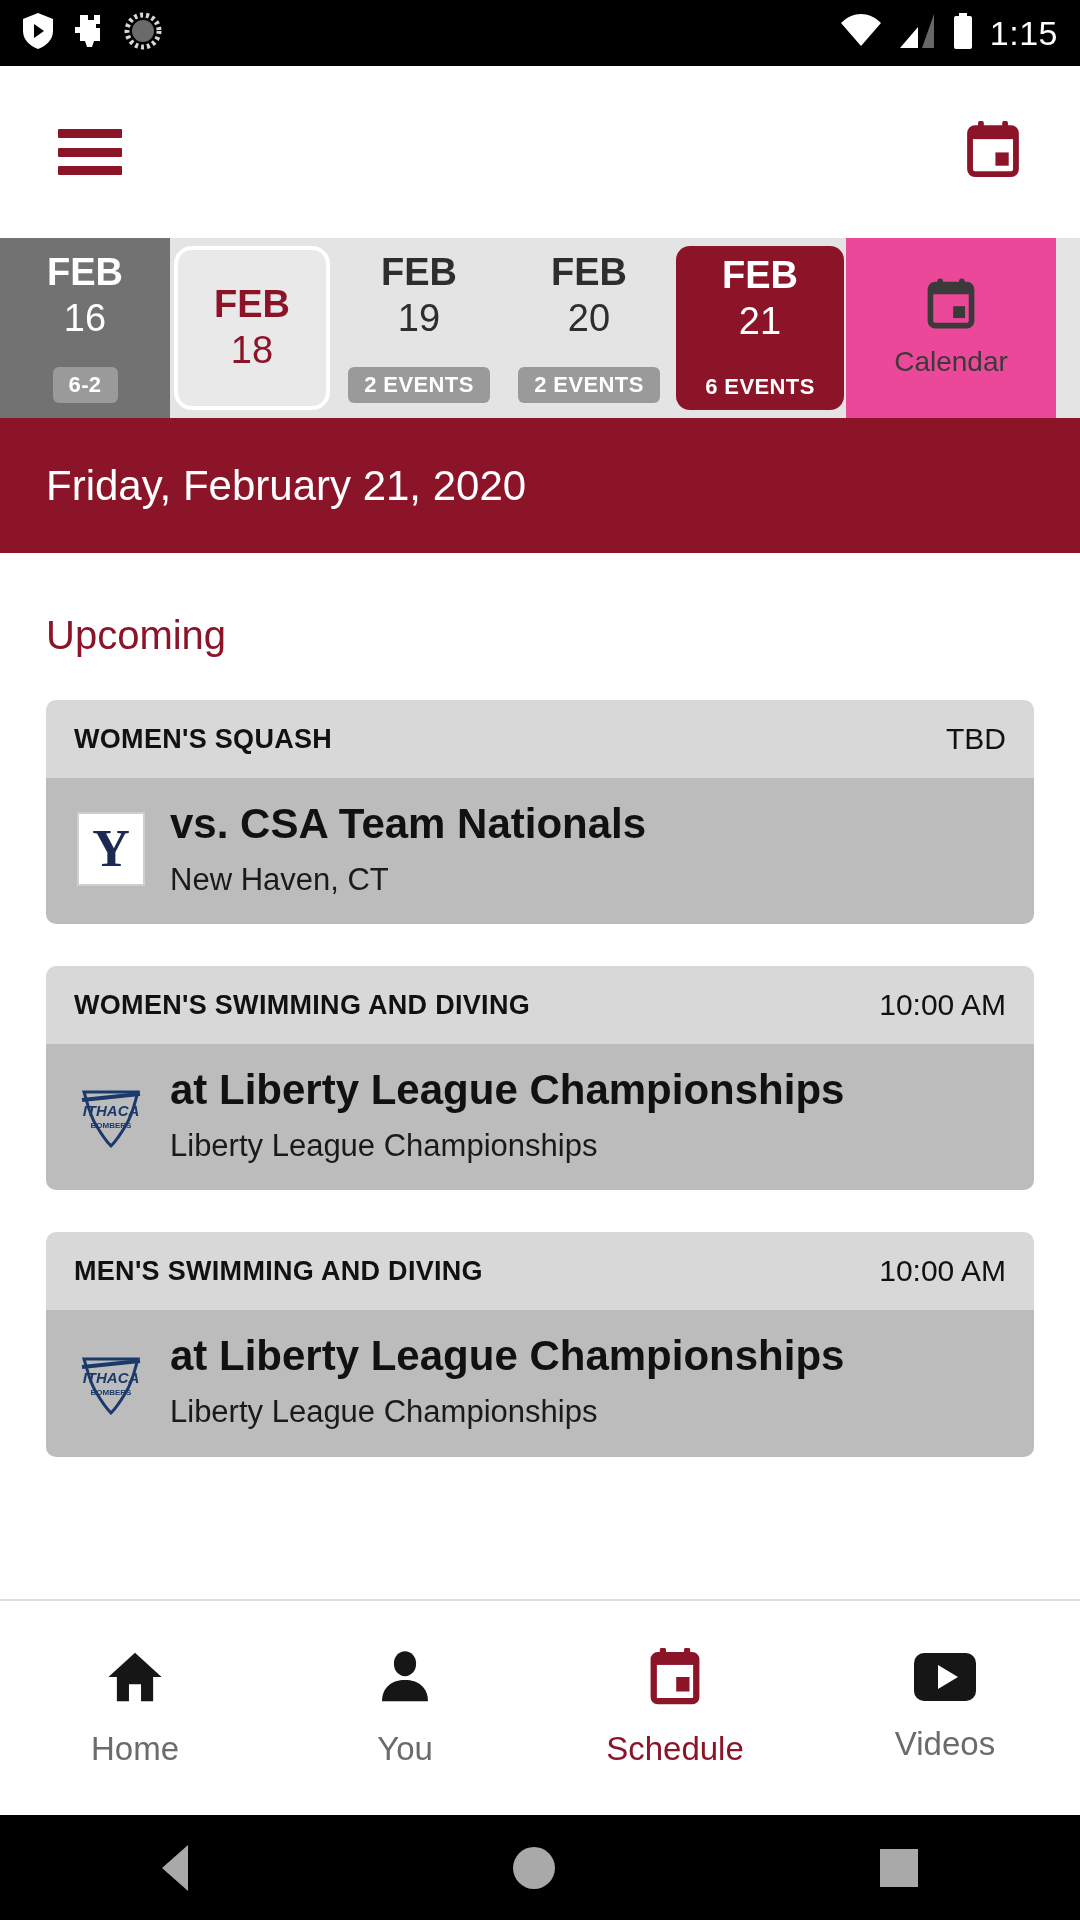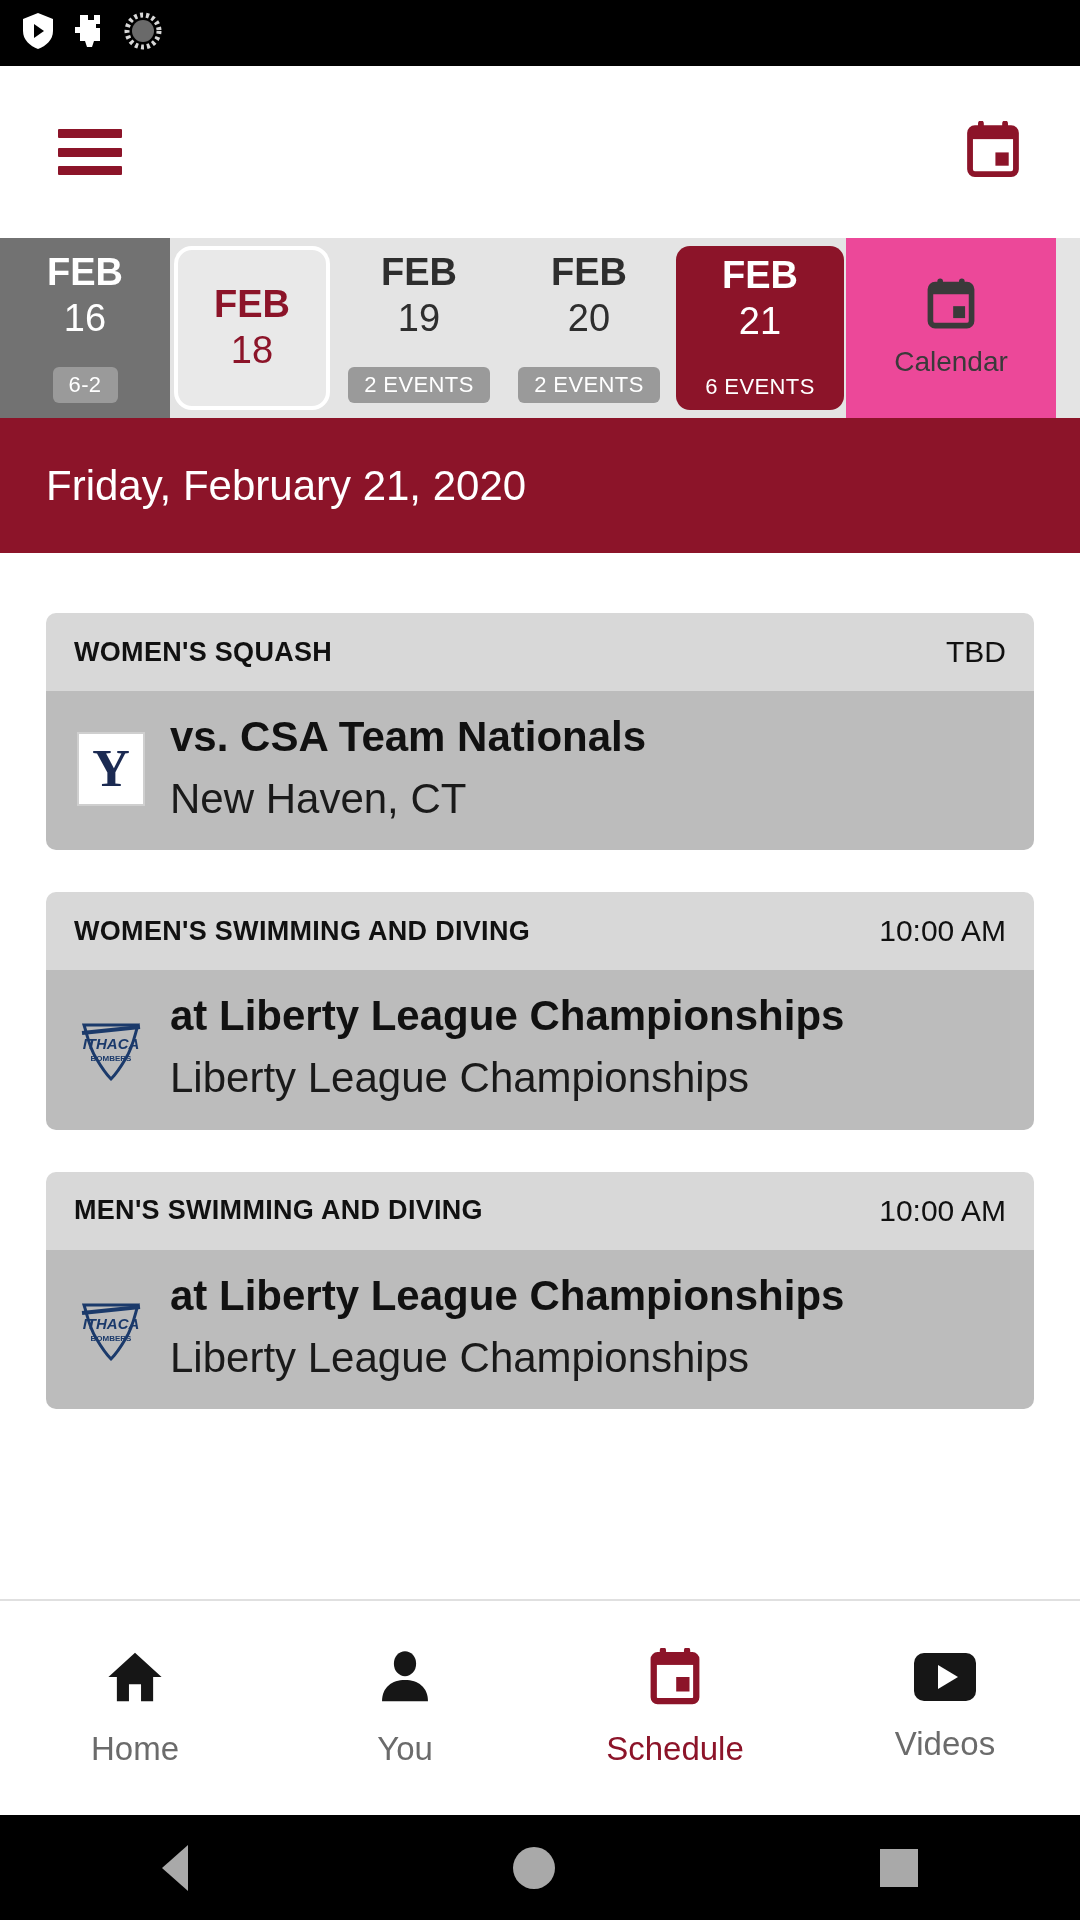--- a/index.html
+++ b/index.html
@@ -37,21 +37,21 @@
   }
   .dtab {
     flex:0 0 auto; width:170px;
     display:flex; flex-direction:column; align-items:center; justify-content:center;
     gap:6px; position:relative;
   }
   .dtab .m { font-size:38px; font-weight:bold; line-height:1.05; color:#2e2e2e; }
   .dtab .d { font-size:38px; font-weight:400; line-height:1.05; color:#2e2e2e; }
   .dtab .badge {
     margin-top:23px; font-size:22px; color:#fff; background:#9a9a9a;
-    padding:5px 16px; border-radius:6px; font-weight:400; letter-spacing:.4px;
+    padding:5px 16px; border-radius:6px; font-weight:700; letter-spacing:.4px;
     white-space:nowrap;
     text-align:right;
   }
   .dtab.past { background:#727272; width:170px; }
   .dtab.past .m, .dtab.past .d { color:#fff; }
   .dtab.past .badge { background:#9a9a9a; }
   .dtab.today {
     background:#e9e9e9; border:4px solid #fff; border-radius:18px;
     width:156px; margin:8px 4px; height:auto;
   }
@@ -83,21 +83,21 @@
   }
   .card-sport { font-size:27px; font-weight:bold; color:#111; letter-spacing:.3px; }
   .card-time  { font-size:30px; color:#111; }
   .card-body {
     background:#bcbcbc; display:flex; align-items:center; gap:22px;
     padding:22px 28px 26px 28px; min-height:124px;
   }
   .logo { width:74px; height:74px; flex:0 0 auto; display:flex; align-items:center; justify-content:center; }
   .card-lines { display:flex; flex-direction:column; gap:14px; }
   .card-opp { font-size:42px; font-weight:bold; color:#111; line-height:1.12; }
-  .card-loc { font-size:42px; color:#1a1a1a; line-height:1.2; }
+  .card-loc { font-size:31px; color:#1a1a1a; line-height:1.2; }
 
   
   .yale-logo { width:68px; height:74px; background:#fff; border:2px solid #cfcfcf;
     display:flex; align-items:center; justify-content:center; }
   .yale-y { font-family:"Liberation Serif", serif; font-size:52px; font-weight:bold; color:#1b2a52; line-height:1; }
 
   
   .bottomnav {
     flex:0 0 auto; height:216px; background:#fff; border-top:2px solid #e0e0e0;
     display:flex; align-items:center;
@@ -129,20 +129,40 @@
         <svg width="34" height="38" viewBox="0 0 34 38">
             <path d="M8 3h8v5h6V3h6v9h-4v4h4v13h-6l-2 6h-5l-2-6H8v-8H3v-6h5z" fill="#fff"></path>
           </svg>
       </span>
       <span>
         <svg width="38" height="38" viewBox="0 0 38 38">
             <circle cx="19" cy="19" r="16" fill="none" stroke="#d8d8d8" stroke-width="5" stroke-dasharray="3 3"></circle>
             <circle cx="19" cy="19" r="11" fill="#6a6a6a"></circle>
           </svg>
       </span>
+    </div>
+    <div class="sb-right">
+      <span>
+        <svg width="42" height="34" viewBox="0 0 42 34">
+            <path d="M21 32 L1 9 C7 3 14 0 21 0 s14 3 20 9 Z" fill="#fff"></path>
+          </svg>
+      </span>
+      <span>
+        <svg width="38" height="34" viewBox="0 0 38 34">
+            <path d="M36 0 v34 h-12 Z" fill="#676767"></path>
+            <path d="M20 13 v21 h-18 Z" fill="#fff"></path>
+          </svg>
+      </span>
+      <span>
+        <svg width="22" height="36" viewBox="0 0 22 36">
+            <rect x="7" y="0" width="8" height="4" fill="#fff"></rect>
+            <rect x="2" y="3" width="18" height="33" rx="2" fill="#fff"></rect>
+          </svg>
+      </span>
+      <span class="sb-time">1:15</span>
     </div>
   </div>
 
   <div class="appbar">
     <div class="hamburger">
       <span></span>
         <span></span>
         <span></span>
     </div>
     <div>
@@ -199,20 +219,21 @@
     </div>
 
   </div>
 
   <div class="dateheader">
     <span class="txt">Friday, February 21, 2020</span>
   </div>
 
   <div class="content">
 
+    <div class="section-title">Upcoming</div>
 
     <div class="card">
       <div class="card-head">
         <span class="card-sport">WOMEN'S SQUASH</span>
         <span class="card-time">TBD</span>
       </div>
       <div class="card-body">
         <div class="logo">
           <div class="yale-logo">
               <span class="yale-y">Y</span>

